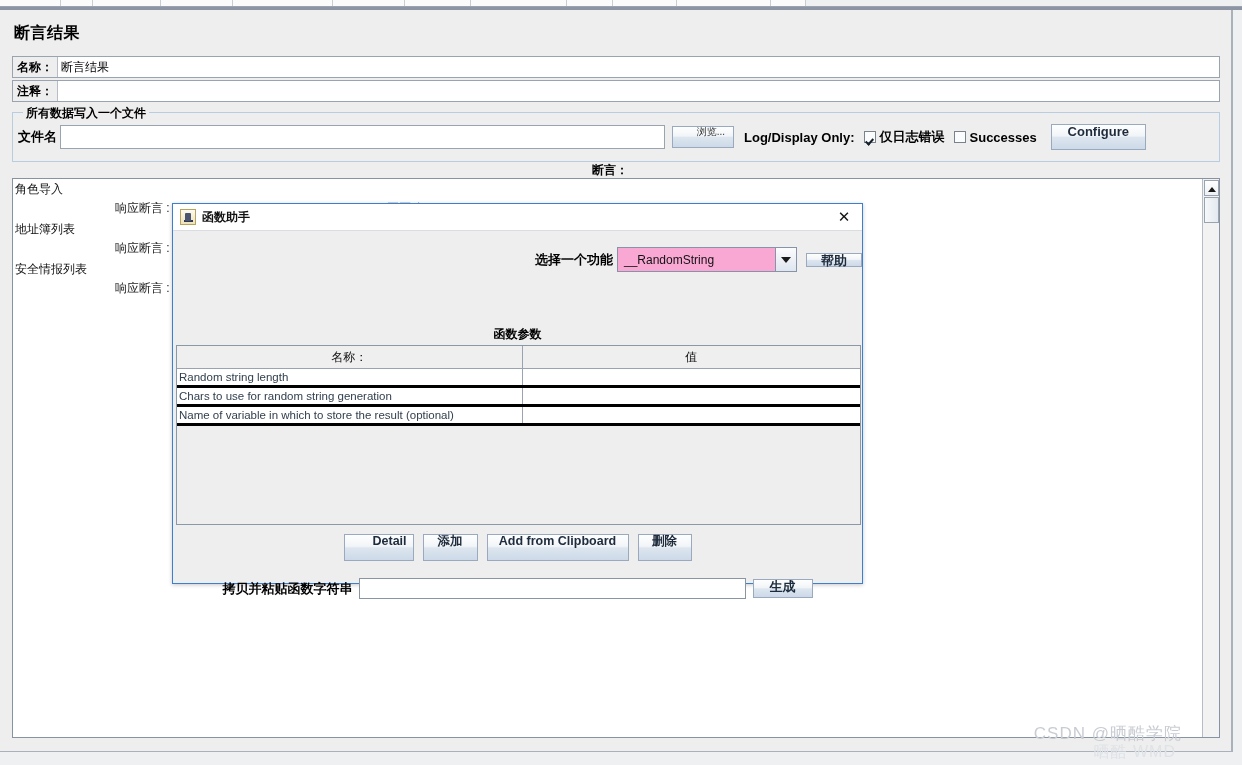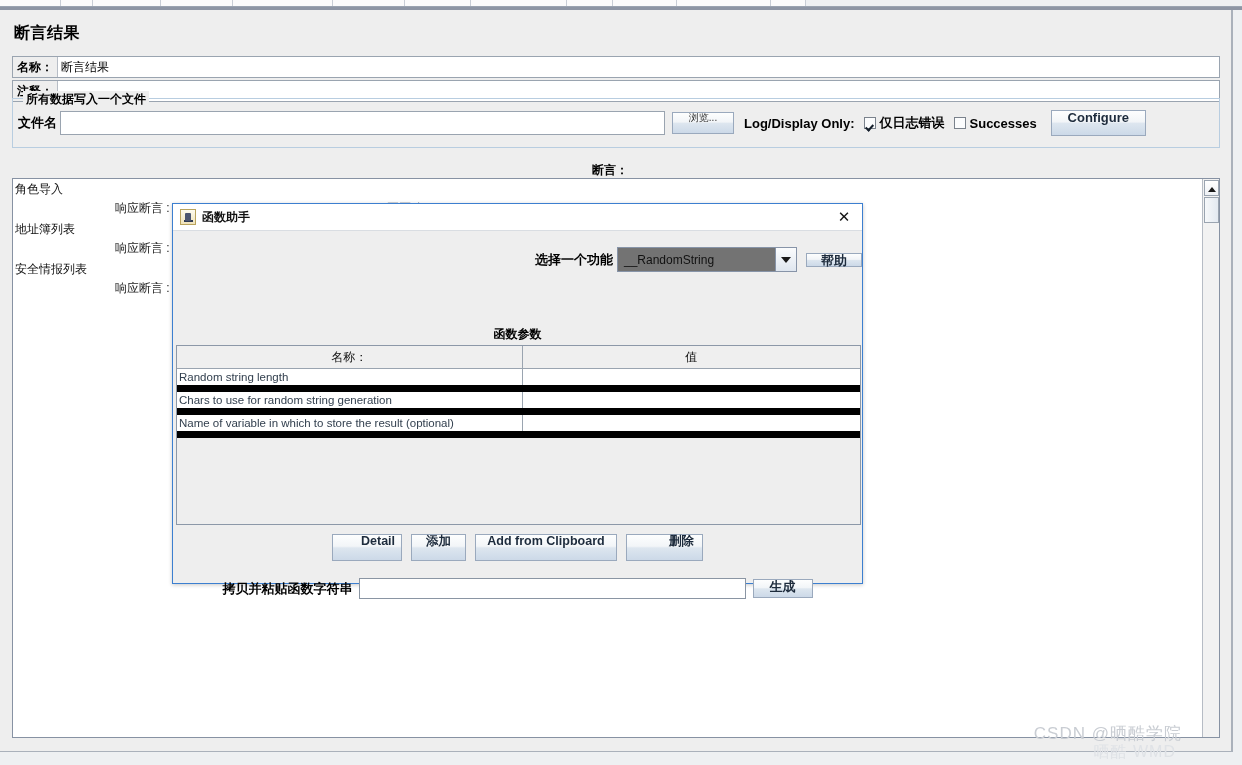--- a/index.html
+++ b/index.html
@@ -96,21 +96,21 @@
     font-family: "Liberation Sans", "DejaVu Sans", sans-serif;
     font-size: 12px;
     color: #000;
     padding: 0 3px;
     box-sizing: border-box;
   }
 
   
   .groupbox {
     position: absolute;
-    left: 12px; top: 88px;
+    left: 12px; top: 102px;
     width: 1208px; height: 50px;
     border: 1px solid #b8cde0;
     box-sizing: border-box;
   }
   .groupbox-title {
     position: absolute;
     left: 10px; top: -8px;
     background: #eeeeee;
     padding: 0 3px;
     font-size: 12px;
@@ -157,20 +157,21 @@
     line-height: 1;
     text-align: center;
     white-space: nowrap;
   }
   .browse-btn {
     width: 62px; height: 22px;
     margin-left: 7px;
     font-size: 10px;
     font-weight: normal;
     color: #333;
+    text-align: right;
   }
   .logdisp-label {
     font-size: 13px;
     font-weight: bold;
     margin-left: 10px;
     white-space: nowrap;
   }
   .cb {
     display: inline-block;
     width: 12px; height: 12px;
@@ -360,21 +361,21 @@
     justify-content: flex-end;
   }
   .fn-label {
     font-size: 13px;
     font-weight: bold;
     margin-right: 4px;
   }
   .combo {
     width: 180px; height: 25px;
     border: 1px solid #8794a8;
-    background: #737373;
+    background: #f9a8d4;
     display: flex;
     align-items: center;
     box-sizing: border-box;
     position: relative;
   }
   .combo-text {
     flex: 1;
     font-size: 12px;
     color: #111;
     padding-left: 6px;
@@ -434,21 +435,21 @@
     font-size: 12px;
     font-weight: normal;
     color: #111;
     text-align: center;
   }
   .ptable th:last-child { border-right: none; }
   .ptable td {
     height: 16px;
     background: #ffffff;
     border-right: 1px solid #9aa4b0;
-    border-bottom: 7px solid #000000;
+    border-bottom: 3px solid #000000;
     font-size: 11.5px;
     color: #33404f;
     padding: 0 2px;
     white-space: nowrap;
     overflow: hidden;
   }
   .ptable td:last-child { border-right: none; }
   .col-name { width: 345px; }
 
   
@@ -458,21 +459,21 @@
     width: 100%;
     display: flex;
     justify-content: center;
     align-items: center;
     gap: 9px;
   }
   .dlg-btnrow .swbtn { height: 27px; font-size: 12.5px; }
   .b-detail { width: 70px; padding-left: 28px; }
   .b-add { width: 55px; font-size: 13px; }
   .b-clip { width: 142px; }
-  .b-del { width: 77px; font-size: 13px; text-align: right; }
+  .b-del { width: 54px; font-size: 13px; }
 
   .gen-row {
     position: absolute;
     left: 0; top: 347px;
     width: 100%;
     display: flex;
     align-items: center;
     justify-content: center;
   }
   .gen-label {

